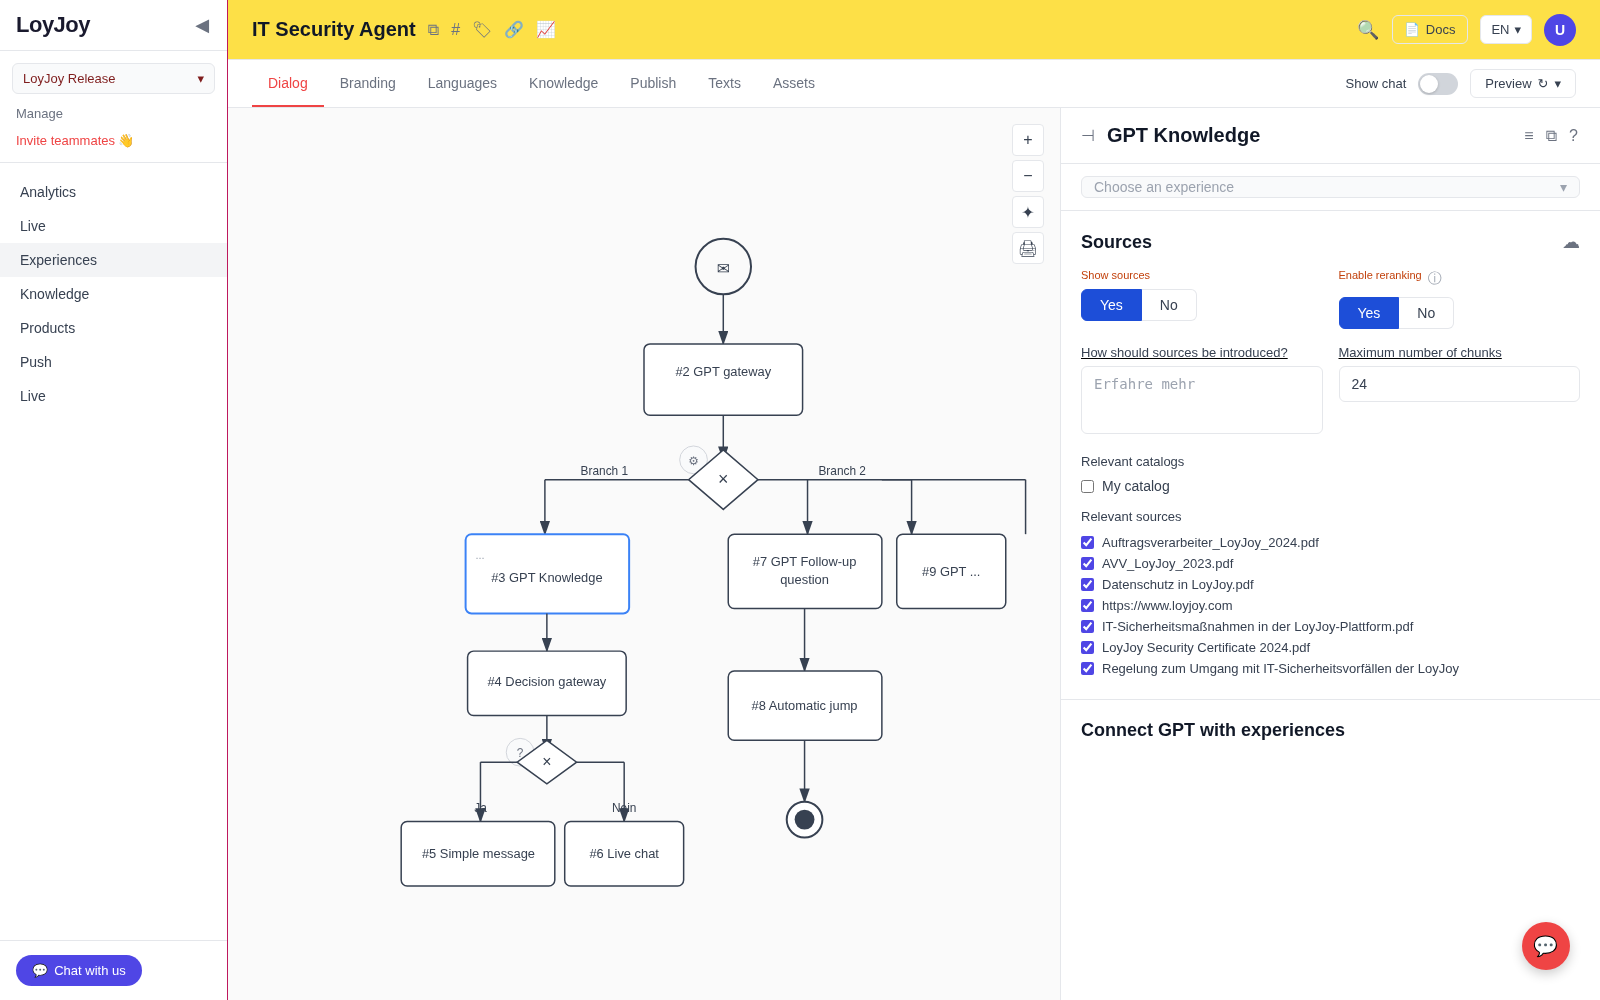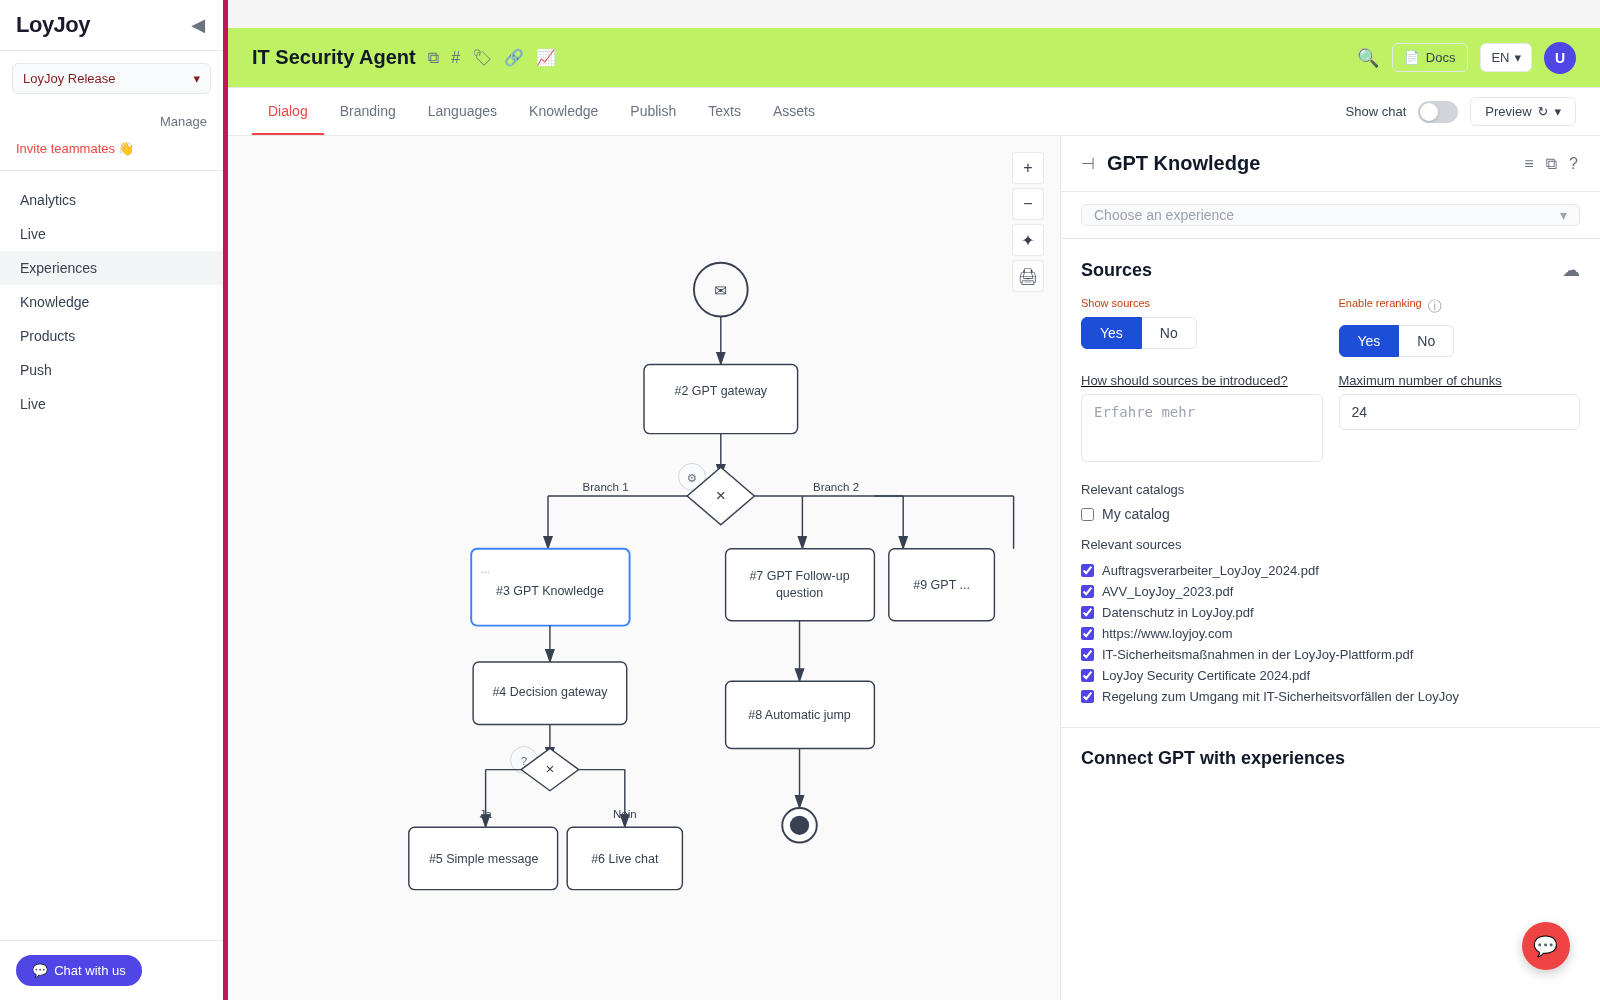--- a/index.html
+++ b/index.html
@@ -2,21 +2,21 @@
 <html><head>
   <meta charset="utf-8">
   <style>
     * { box-sizing: border-box; margin: 0; padding: 0; }
     body { font-family: -apple-system, BlinkMacSystemFont, 'Segoe UI', sans-serif; background: #f5f5f5; display: flex; height: 1000px; width: 1600px; overflow: hidden; }
 
     
     .sidebar {
       width: 228px;
       background: #fff;
-      border-right: 5px solid #be185d;
+      border-right: 1px solid #be185d;
       display: flex;
       flex-direction: column;
       flex-shrink: 0;
     }
     .sidebar-header {
       display: flex;
       align-items: center;
       justify-content: space-between;
       padding: 12px 16px;
       border-bottom: 1px solid #e5e7eb;
@@ -55,23 +55,22 @@
       padding: 4px 12px 8px;
       display: flex;
       flex-direction: column;
       gap: 4px;
       border-bottom: 1px solid #e5e7eb;
     }
     .manage-link {
       font-size: 13px;
       color: #6b7280;
       cursor: pointer;
-      text-align: right;
+      text-align: left;
       padding: 2px 4px;
-      margin-top: 8px;
     }
     .invite-btn {
       background: none;
       border: none;
       font-size: 13px;
       color: #ef4444;
       cursor: pointer;
       text-align: left;
       padding: 6px 4px;
     }
@@ -111,29 +110,28 @@
     
     .main {
       flex: 1;
       display: flex;
       flex-direction: column;
       overflow: hidden;
     }
 
     
     .topbar {
-      background: #bef264;
+      background: #fde047;
       border-bottom: 1px solid #e5e7eb;
       padding: 0 24px;
       display: flex;
       align-items: center;
       justify-content: space-between;
       height: 60px;
       flex-shrink: 0;
-      margin-top: 28px;
     }
     .topbar-left {
       display: flex;
       align-items: center;
       gap: 10px;
     }
     .page-title {
       font-size: 20px;
       font-weight: 600;
       color: #111827;

